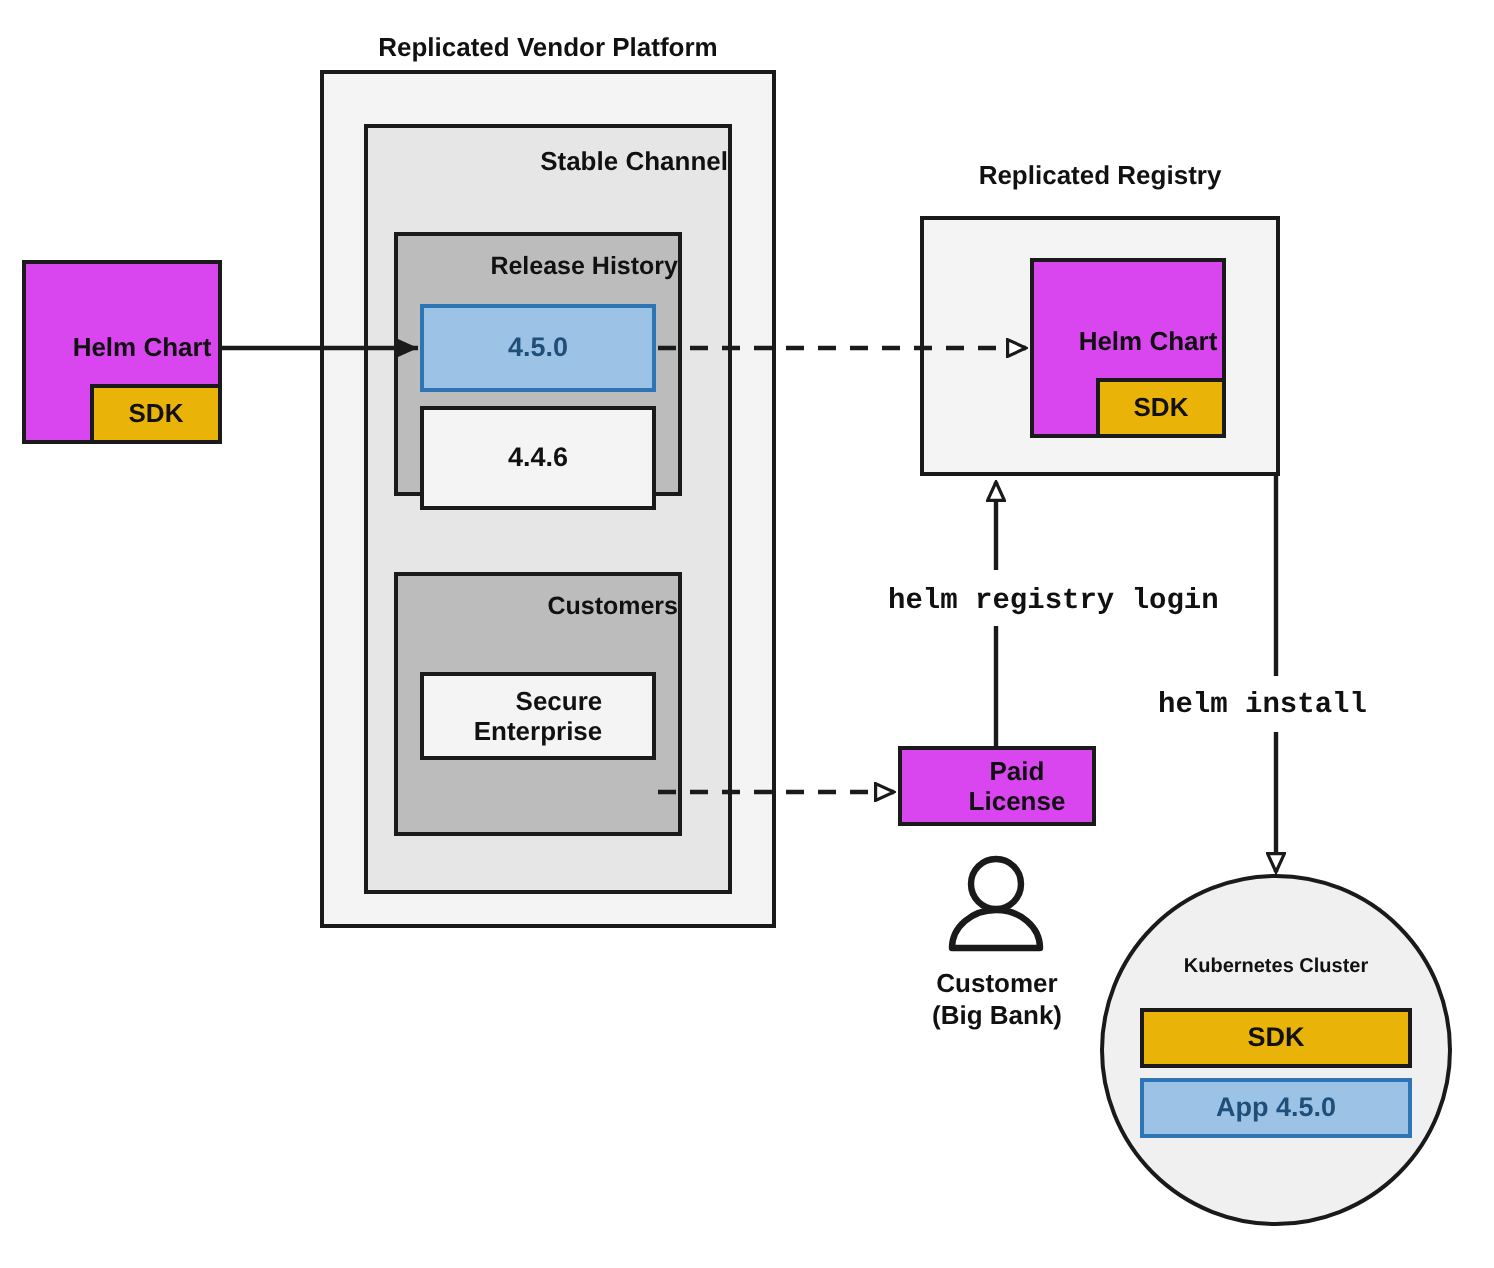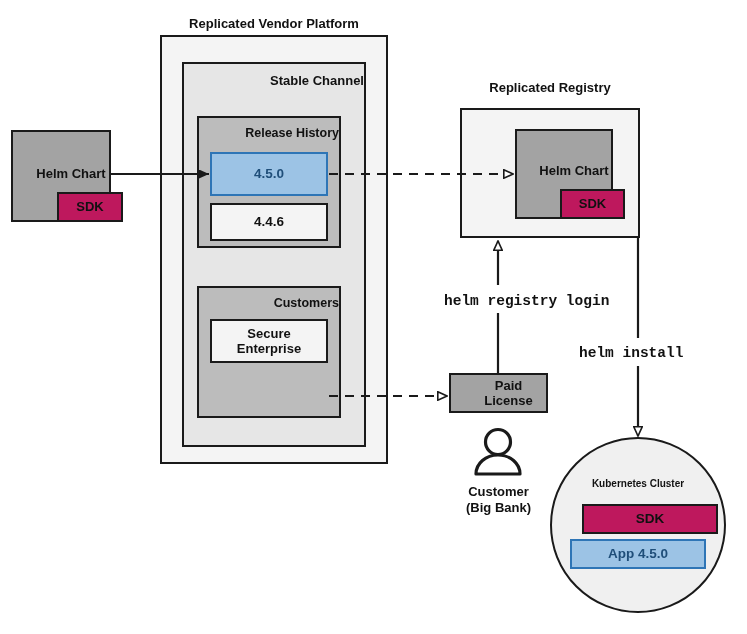--- a/index.html
+++ b/index.html
@@ -53,23 +53,23 @@
     position: absolute;
     font-family: "Liberation Mono", "DejaVu Sans Mono", monospace;
     font-weight: bold;
     font-size: 14.5px;
     color: #111111;
     white-space: nowrap;
     letter-spacing: 0px;
   }
   .fill-lightest { background: #f4f4f4; }
   .fill-light    { background: #e6e6e6; }
-  .fill-mid      { background: #a3a3a3; padding-left: 20px; }
+  .fill-mid      { background: #d946ef; padding-left: 20px; }
   .fill-dark     { background: #bcbcbc; }
-  .fill-white    { background: #be185d; margin-left: 12px; }
+  .fill-white    { background: #eab308; }
   .fill-blue     { background: #9cc3e5; border-color: #2e75b6; color: #1f4e79; text-align: right; }
   svg.overlay {
     position: absolute;
     left: 0;
     top: 0;
     width: 747px;
     height: 634px;
     pointer-events: none;
   }
   .circle-node {
@@ -108,28 +108,28 @@
   <div class="box fill-light" style="left:182px; top:62px; width:184px; height:385px;">
     <span class="grouphead" style="font-size:13px; top:9px;">Stable Channel</span>
   </div>
 
   <div class="box fill-dark" style="left:197px; top:116px; width:144px; height:132px;">
     <span class="grouphead" style="font-size:12.5px; top:8px;">Release History</span>
   </div>
   <div class="box fill-blue" style="left:210px; top:152px; width:118px; height:44px; font-size:13.5px;">
     <span>4.5.0</span>
   </div>
-  <div class="box fill-lightest" style="left:210px; top:203px; width:118px; height:38px; font-size:13.5px;">
+  <div class="box fill-lightest" style="left:210px; top:203px; width:118px; height:52px; font-size:13.5px;">
     <span>4.4.6</span>
   </div>
 
   <div class="box fill-dark" style="left:197px; top:286px; width:144px; height:132px;">
     <span class="grouphead" style="font-size:12.5px; top:8px;">Customers</span>
   </div>
-  <div class="box fill-lightest" style="left:210px; top:319px; width:118px; height:44px; font-size:13px;">
+  <div class="box fill-lightest" style="left:210px; top:336px; width:118px; height:44px; font-size:13px;text-align:right;">
     <span>
         <span style="display: block;">Secure</span>
         <span style="display: block;">Enterprise</span>
       </span>
   </div>
 
   <div class="title-label" style="left:460px; top:80px; width:180px;">Replicated Registry</div>
 
   <div class="box fill-lightest" style="left:460px; top:108px; width:180px; height:130px;"></div>
 

